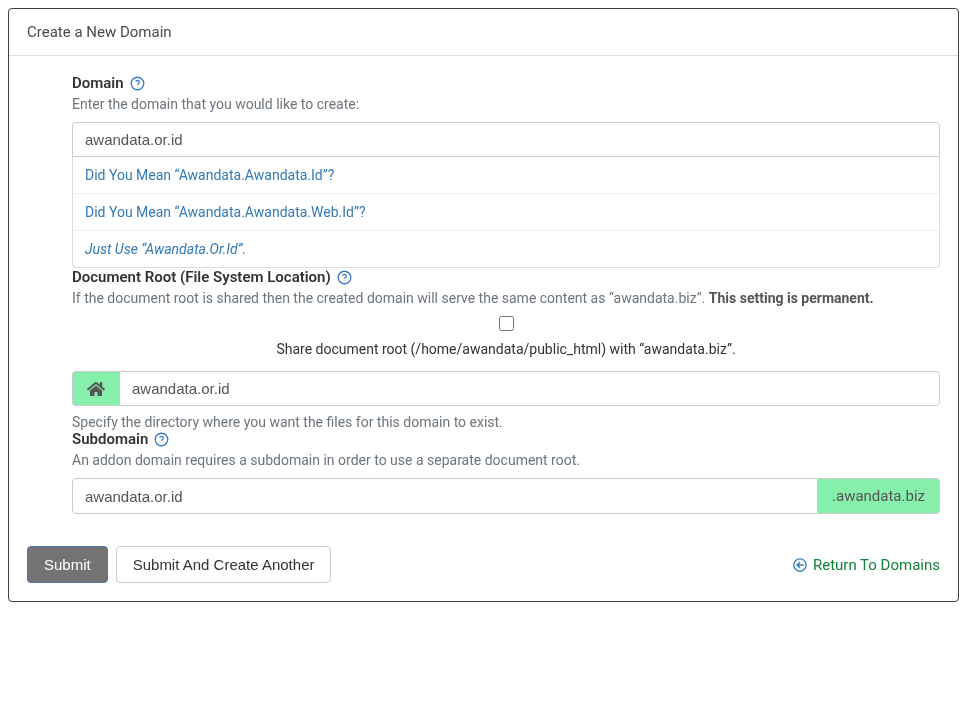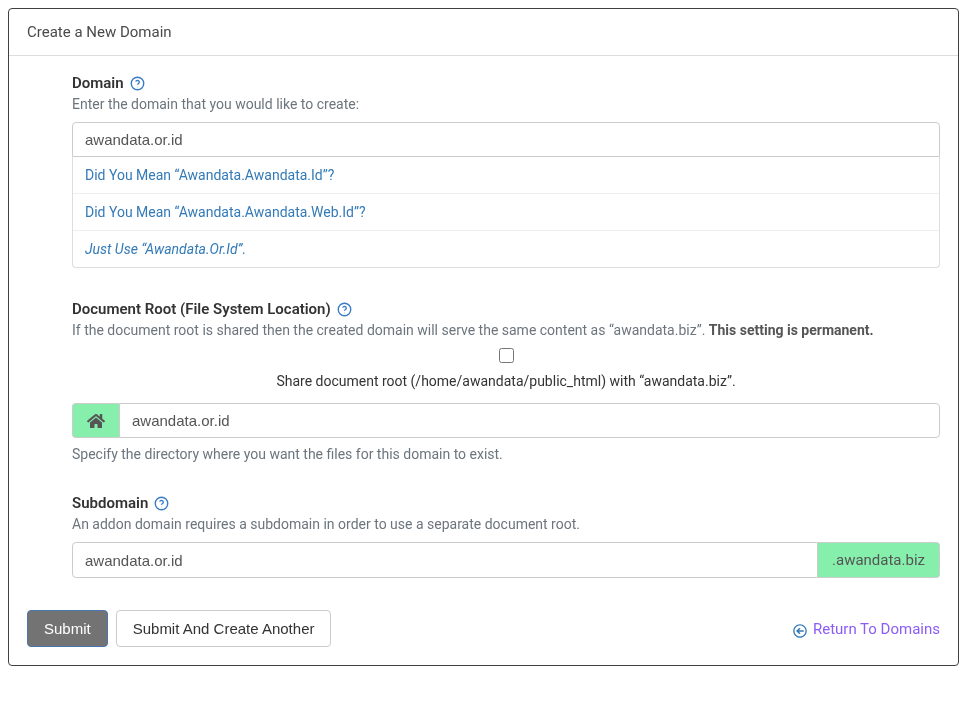--- a/index.html
+++ b/index.html
@@ -18,21 +18,20 @@
     .panel-header {
       padding: 14px 18px;
       border-bottom: 1px solid #ddd;
       font-size: 15px;
       color: #4a4a4a;
     }
     .panel-body {
       padding: 18px;
     }
     .section {
-      margin-bottom: 32px;
       padding-left: 45px;
     }
     .section:last-of-type {
       margin-bottom: 0;
     }
     .field-label {
       font-weight: 600;
       font-size: 15px;
       color: #333;
       display: inline-flex;
@@ -159,24 +158,24 @@
       background: #737373;
       color: #fff;
       border-color: #4a76b0;
     }
     .btn-default {
       background: #fff;
       color: #333;
       border-color: #ccc;
     }
     .return-link {
-      color: #8b5cf6;
+      color: #15803d;
       text-decoration: none;
       display: inline-flex;
-      align-items: flex-end;
+      align-items: center;
       gap: 6px;
       cursor: pointer;
       font-size: 15px;
     }
     .return-icon {
       width: 14px;
       height: 14px;
       fill: #337ab7;
     }
   </style>

